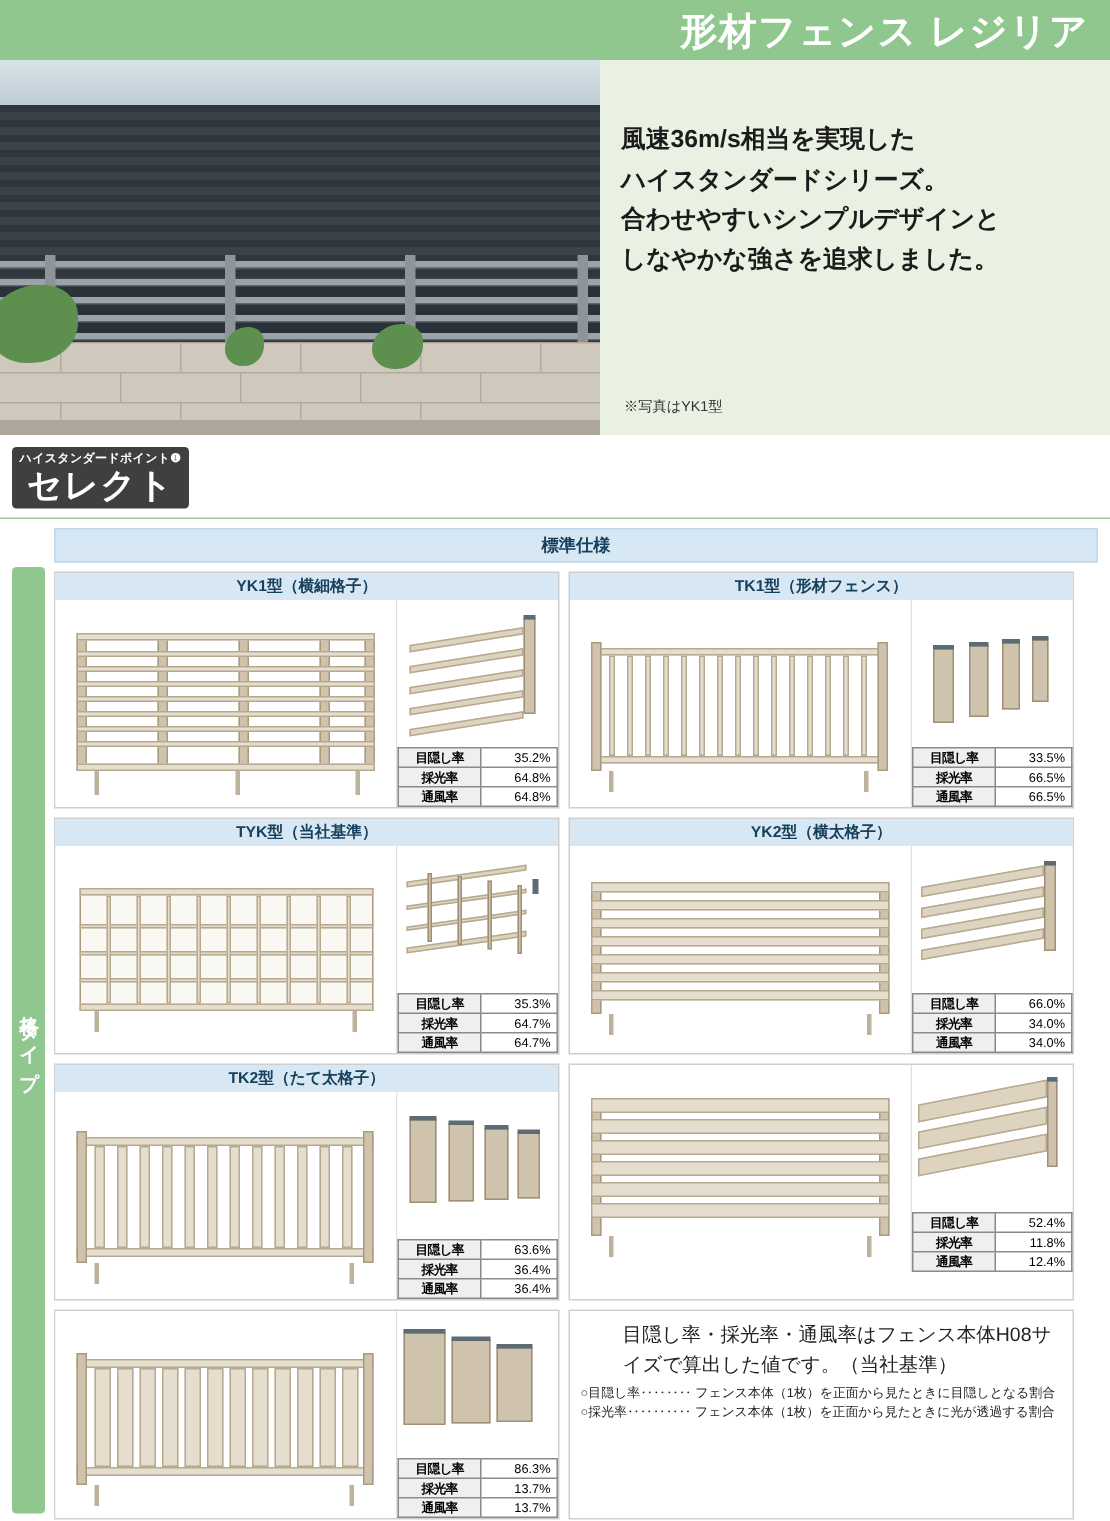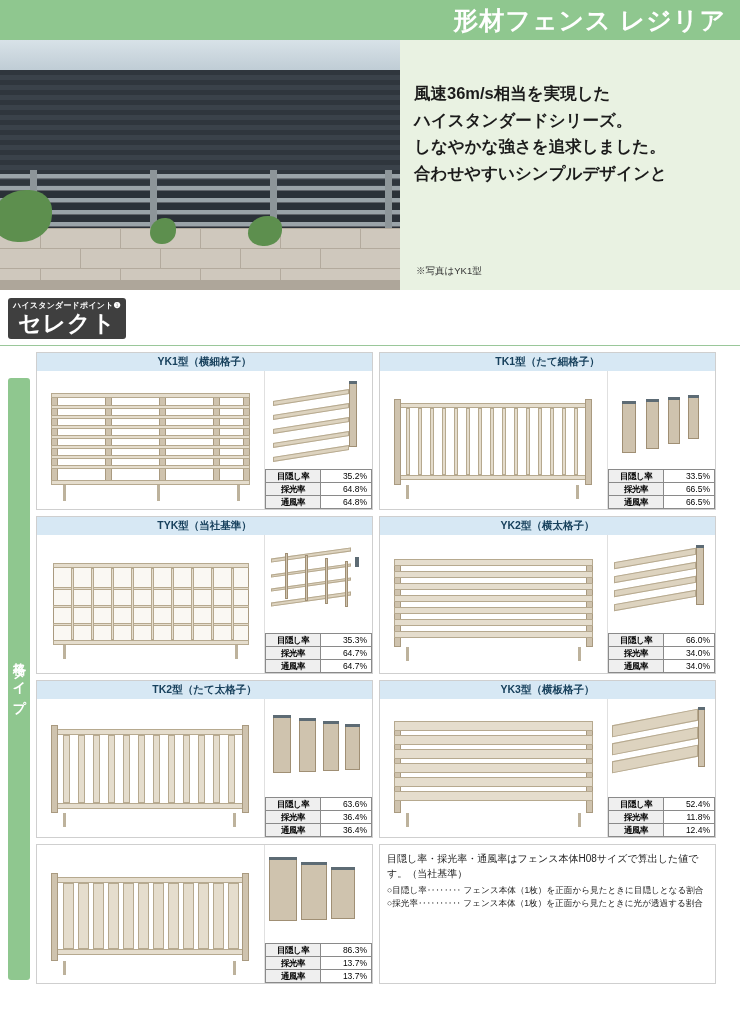--- a/index.html
+++ b/index.html
@@ -279,21 +279,21 @@
   
   .notecard {
     width: 337px;
     border: 1px solid #cfcfcf;
     background: #fff;
     padding: 6px 7px;
     font-size: 8.6px;
     line-height: 1.5;
     color: #222;
   }
-  .notecard .head { font-size: 10px; margin-bottom: 3px; }
+  .notecard .head { font-size: 13px; margin-bottom: 3px; margin-left: 28px; }
   .notecard .row { white-space: nowrap; }
 </style>
 </head>
 <body>
 
 <div class="header">
   <div class="header-title">形材フェンス レジリア</div>
 </div>
 
 <div class="hero">
@@ -332,39 +332,40 @@
       <div class="photo-curb"></div>
     </div>
     <div class="photo-plant" style="left:-8px; top:150px; width:60px; height:52px;"></div>
     <div class="photo-plant" style="left:150px; top:178px; width:26px; height:26px;"></div>
     <div class="photo-plant" style="left:248px; top:176px; width:34px; height:30px;"></div>
   </div>
   <div class="hero-text">
     <div class="hero-lines">
       <div>風速36m/s相当を実現した</div>
       <div>ハイスタンダードシリーズ。</div>
+      <div>合わせやすいシンプルデザインと</div>
       <div>しなやかな強さを追求しました。</div>
-      <div>合わせやすいシンプルデザインと</div>
     </div>
     <div class="hero-note">※写真はYK1型</div>
   </div>
 </div>
 
 <div class="pointbar">
   <div class="point-badge">
     <span class="small">ハイスタンダードポイント❶</span>
     <span class="big">セレクト</span>
   </div>
 </div>
 
 <div class="specwrap">
   <div class="sidetab">
     <span>格子タイプ</span>
   </div>
   <div class="specmain">
+    <div class="specheader">標準仕様</div>
     <div class="grid">
 
       <div class="card">
         <div class="card-title">YK1型（横細格子）</div>
         <div class="card-body">
           <div class="fence-view">
             <div class="fpost" style="left:14px; top:22px; width:7px; height:92px;"></div>
             <div class="fpost" style="left:68px; top:22px; width:7px; height:92px;"></div>
             <div class="fpost" style="left:122px; top:22px; width:7px; height:92px;"></div>
             <div class="fpost" style="left:176px; top:22px; width:7px; height:92px;"></div>
@@ -406,21 +407,21 @@
                     <td class="lbl">通風率</td>
                     <td class="val">64.8%</td>
                   </tr>
             </tbody>
               </table>
           </div>
         </div>
       </div>
 
       <div class="card">
-        <div class="card-title">TK1型（たて細格子）</div>
+        <div class="card-title">TK1型（形材フェンス）</div>
         <div class="card-body">
           <div class="fence-view">
             <div class="fbar-h" style="left:14px; top:32px; width:198px; height:5px;"></div>
             <div class="fbar-h" style="left:14px; top:104px; width:198px; height:5px;"></div>
             <div class="fpost" style="left:14px; top:28px; width:7px; height:86px;"></div>
             <div class="fpost" style="left:205px; top:28px; width:7px; height:86px;"></div>
             <div class="fbar-v" style="left:26px; top:37px; width:4px; height:67px;"></div>
             <div class="fbar-v" style="left:38px; top:37px; width:4px; height:67px;"></div>
             <div class="fbar-v" style="left:50px; top:37px; width:4px; height:67px;"></div>
             <div class="fbar-v" style="left:62px; top:37px; width:4px; height:67px;"></div>
@@ -616,21 +617,20 @@
                     <td class="lbl">通風率</td>
                     <td class="val">36.4%</td>
                   </tr>
             </tbody>
               </table>
           </div>
         </div>
       </div>
 
       <div class="card">
-        <div class="card-title">YK3型（横板格子）</div>
         <div class="card-body">
           <div class="fence-view">
             <div class="fpost" style="left:14px; top:22px; width:7px; height:92px;"></div>
             <div class="fpost" style="left:206px; top:22px; width:7px; height:92px;"></div>
             <div class="fbar-h" style="left:14px; top:22px; width:199px; height:10px;"></div>
             <div class="fbar-h" style="left:14px; top:36px; width:199px; height:10px;"></div>
             <div class="fbar-h" style="left:14px; top:50px; width:199px; height:10px;"></div>
             <div class="fbar-h" style="left:14px; top:64px; width:199px; height:10px;"></div>
             <div class="fbar-h" style="left:14px; top:78px; width:199px; height:10px;"></div>
             <div class="fbar-h" style="left:14px; top:92px; width:199px; height:10px;"></div>

